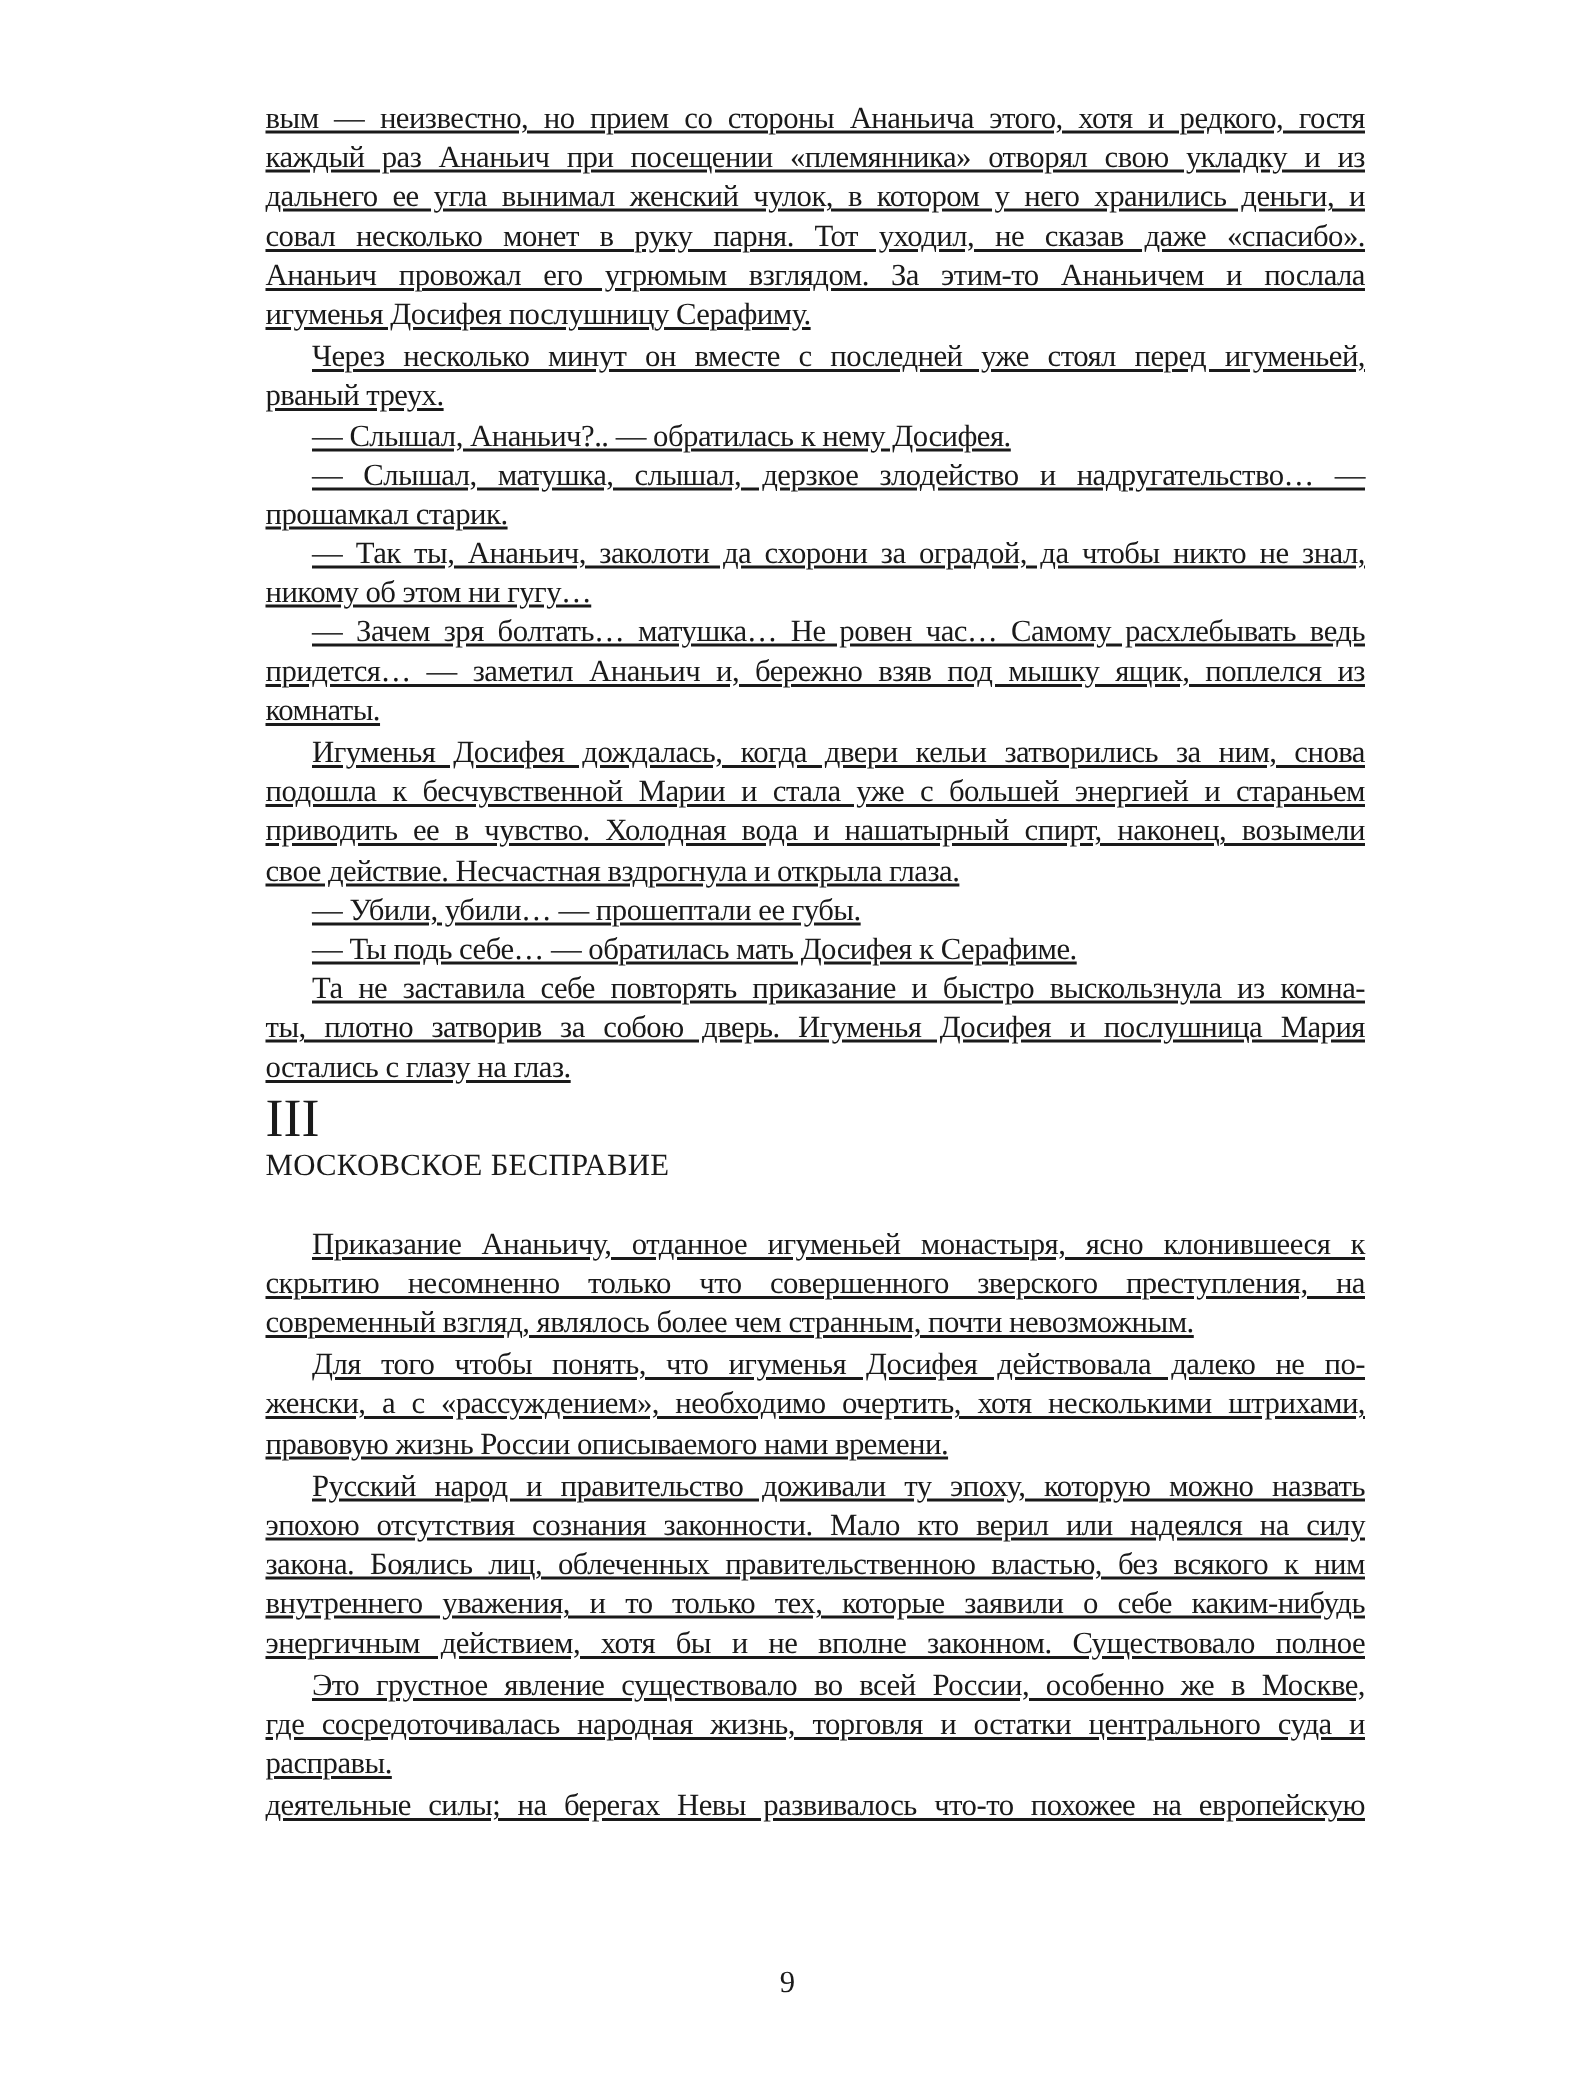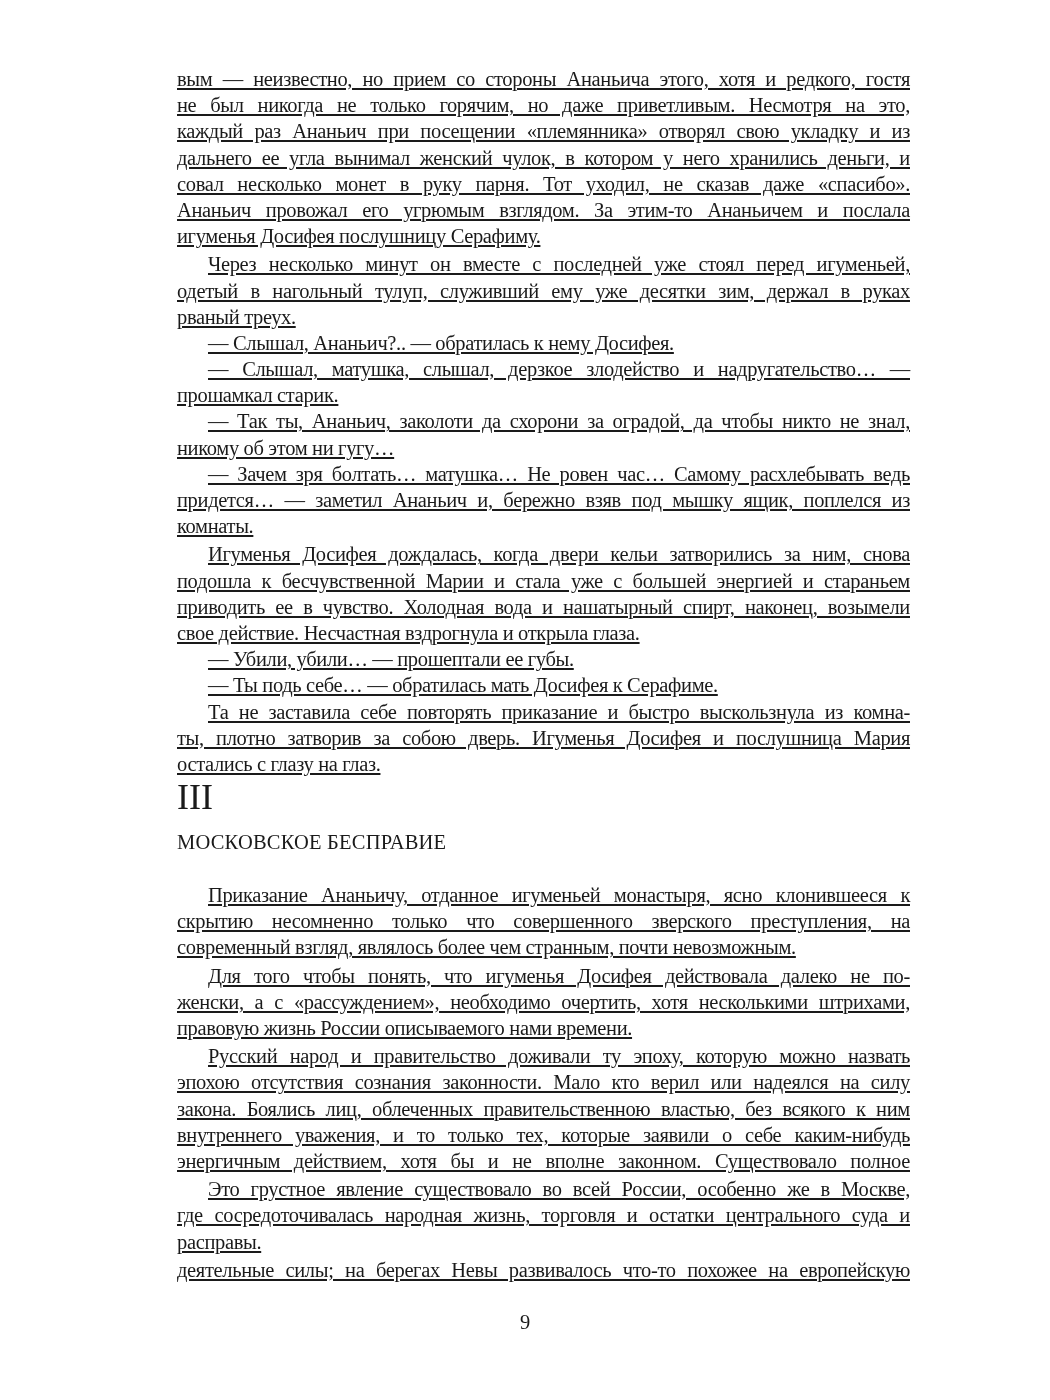--- a/index.html
+++ b/index.html
@@ -50,21 +50,21 @@
     .chapter-num {
       font-size: 36px;
       line-height: 36px;
       height: 36px;
       letter-spacing: 0px;
     }
     .chapter-title {
       font-size: 20.5px;
       line-height: 26px;
       letter-spacing: 0.2px;
-      margin-top: 14px;
+      margin-top: 1px;
     }
     .chapter-gap {
       height: 27px;
     }
     .page-number {
       position: absolute;
       left: 0;
       width: 1050px;
       top: 1309px;
       text-align: center;
@@ -72,32 +72,30 @@
       line-height: 26px;
     }
   </style>
 </head>
 <body>
 
 <div class="page">
 
   <div class="paragraph">
     <div class="line just">вым — неизвестно, но прием со стороны Ананьича этого, хотя и редкого, гостя</div>
-    <div class="line just">не был никогда не только горячим, но даже приветливым. Несмотря на это,</div>
     <div class="line just">каждый раз Ананьич при посещении «племянника» отворял свою укладку и из</div>
     <div class="line just">дальнего ее угла вынимал женский чулок, в котором у него хранились деньги, и</div>
     <div class="line just">совал несколько монет в руку парня. Тот уходил, не сказав даже «спасибо».</div>
     <div class="line just">Ананьич провожал его угрюмым взглядом. За этим-то Ананьичем и послала</div>
     <div class="line left">игуменья Досифея послушницу Серафиму.</div>
   </div>
   <div class="para-gap"></div>
 
   <div class="paragraph">
     <div class="line just indent">Через несколько минут он вместе с последней уже стоял перед игуменьей,</div>
-    <div class="line just">одетый в нагольный тулуп, служивший ему уже десятки зим, держал в руках</div>
     <div class="line left">рваный треух.</div>
   </div>
 
   <div class="paragraph">
     <div class="line left indent">— Слышал, Ананьич?.. — обратилась к нему Досифея.</div>
   </div>
 
   <div class="paragraph">
     <div class="line just indent">— Слышал, матушка, слышал, дерзкое злодейство и надругательство… —</div>
     <div class="line left">прошамкал старик.</div>

